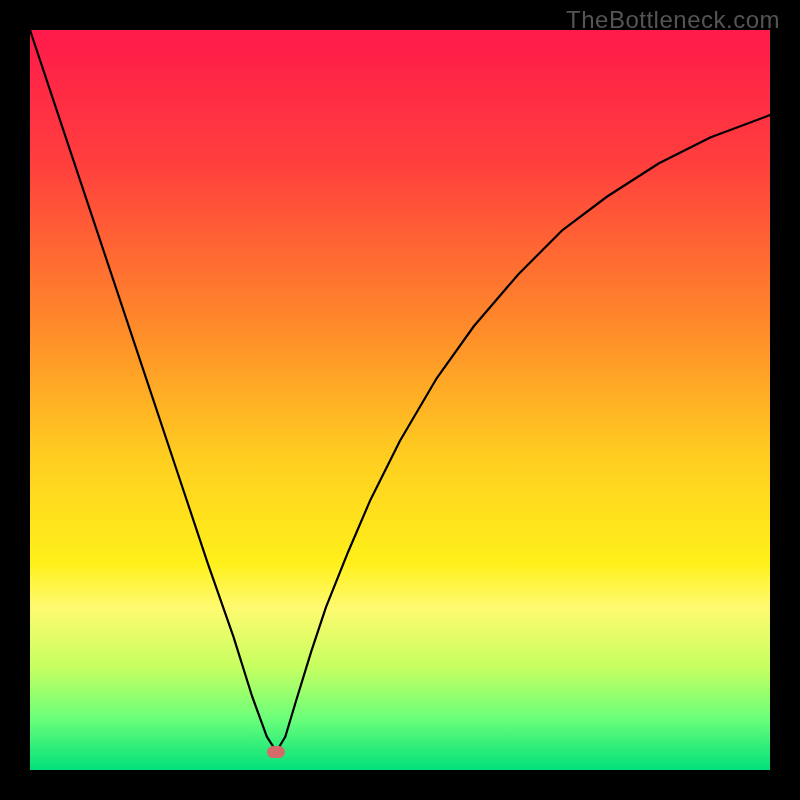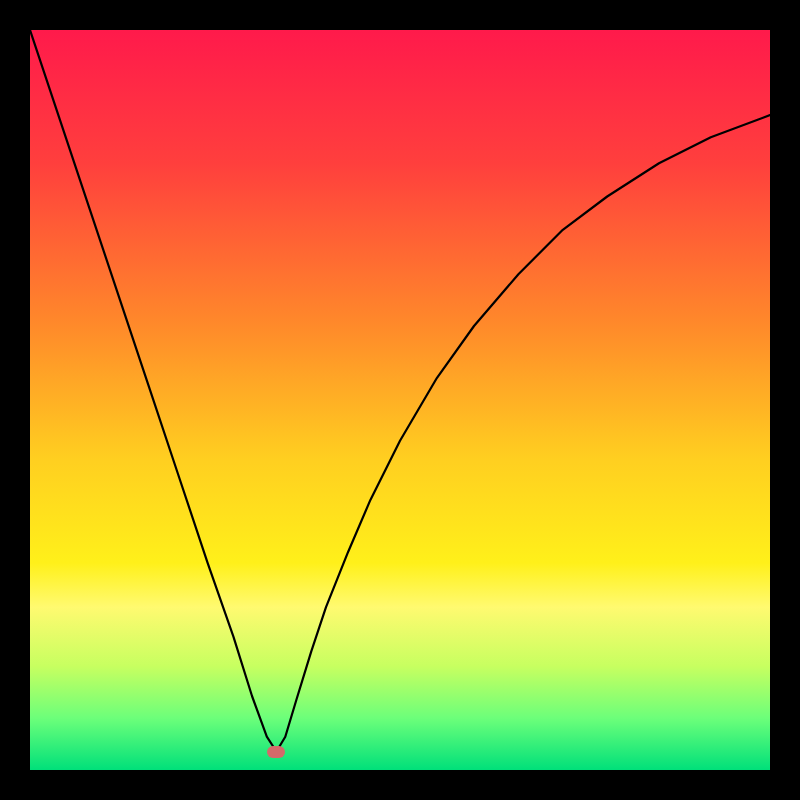--- a/index.html
+++ b/index.html
@@ -51,20 +51,21 @@
     width: 18px;
     height: 12px;
     border-radius: 6px;
     transform: translate(-50%, -50%);
   }
 </style>
 </head>
 <body>
 
 <div class="frame">
+  <div class="watermark">TheBottleneck.com</div>
 
   <div class="plot">
     <div class="gradient" id="grad" style="background: linear-gradient(rgb(255, 26, 75) 0%, rgb(255, 63, 61) 18%, rgb(255, 138, 42) 40%, rgb(255, 207, 32) 58%, rgb(255, 240, 26) 72%, rgb(255, 250, 112) 78%, rgb(199, 255, 96) 86%, rgb(108, 255, 122) 93%, rgb(0, 224, 122) 100%);"></div>
 
     <svg class="curve" id="curve-svg" viewBox="0 0 740 740" preserveAspectRatio="none">
       <path id="curve-path" fill="none" stroke="#000000" d="M0.00 0.00 L29.60 88.80 L59.20 177.60 L88.80 266.40 L118.40 355.20 L148.00 444.00 L177.60 532.80 L203.50 606.80 L222.00 666.00 L236.80 706.70 L246.42 721.50 L255.30 706.70 L266.40 669.70 L281.20 621.60 L296.00 577.20 L318.20 521.70 L340.40 469.90 L370.00 410.70 L407.00 347.80 L444.00 296.00 L488.40 244.20 L532.80 199.80 L577.20 166.50 L629.00 133.20 L680.80 107.30 L740.00 85.10" stroke-width="2.2" stroke-linejoin="round" stroke-linecap="round"></path>
     </svg>
 
     <div class="marker" id="marker" style="left: 246.42px; top: 721.5px; background: rgb(212, 106, 106);"></div>
   </div>

